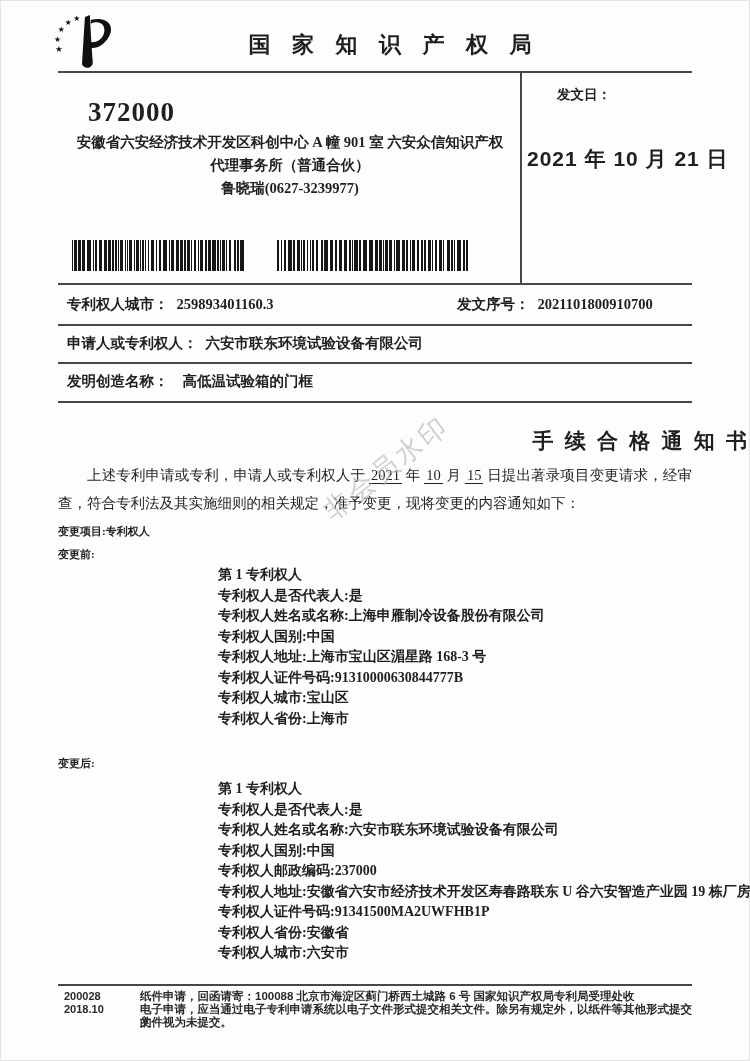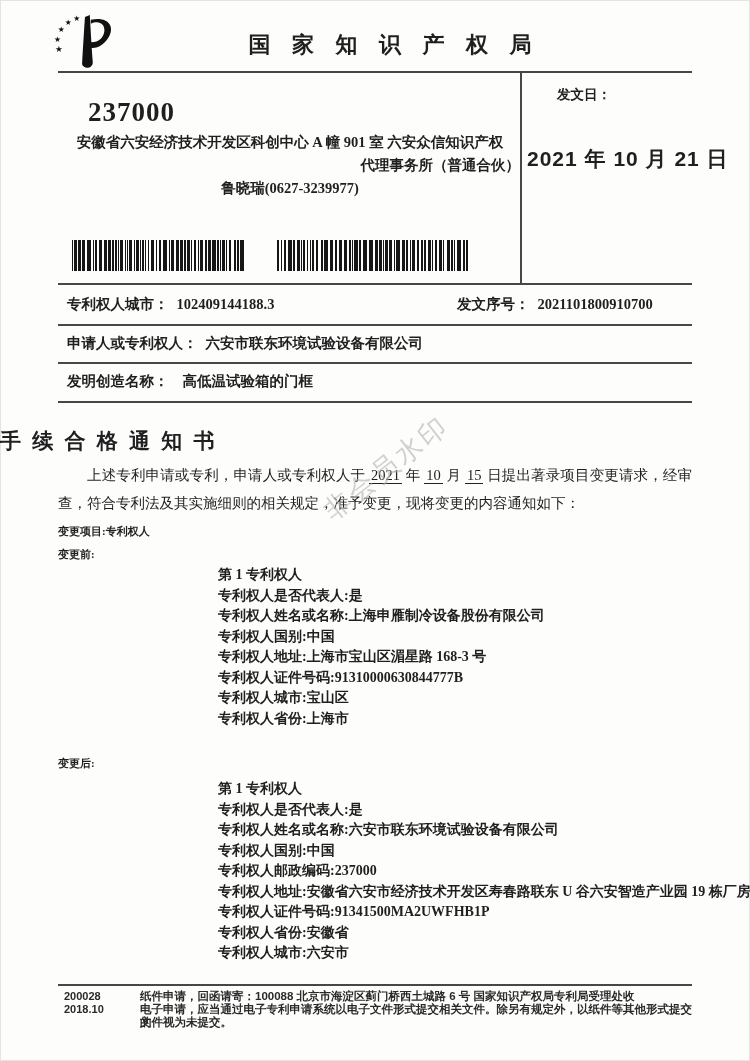--- a/index.html
+++ b/index.html
@@ -19,21 +19,21 @@
   .issue-label{top:86px;left:557px;font-size:13.5px;font-weight:700;}
   .issue-date{top:145px;left:527px;font-size:21px;font-weight:700;font-family:"Liberation Sans","DejaVu Sans",sans-serif;letter-spacing:1px;}
   
   .barcode{position:absolute;top:240px;height:31px;white-space:nowrap;overflow:hidden;}
   .barcode i{display:inline-block;height:100%;background:#161616;vertical-align:top;}
   
   .inforow{position:absolute;left:67px;font-size:14.5px;font-weight:700;white-space:nowrap;}
   .inforow .val{margin-left:8px;}
   .serial-group{position:absolute;left:390px;top:0;}
   
-  .notice-title{top:427px;left:0;width:750px;text-align:left;font-size:21px;font-weight:700;letter-spacing:3px;}
+  .notice-title{top:427px;left:0;width:750px;text-align:right;font-size:21px;font-weight:700;letter-spacing:3px;}
   .body-par{top:462px;left:58px;width:634px;font-size:14.5px;line-height:27.5px;text-align:justify;text-indent:2em;}
   .u{border-bottom:1.5px solid #222;padding:0 2px;}
   
   .chg-label{position:absolute;left:58px;font-size:11px;font-weight:700;}
   .chg-list{position:absolute;left:218px;font-size:14px;font-weight:700;line-height:20.5px;white-space:nowrap;}
   
   .footer-code{position:absolute;left:64px;font-size:11px;font-weight:600;font-family:"Liberation Sans","DejaVu Sans",sans-serif;color:#2a2a2a;}
   .footer-text{position:absolute;left:140px;width:556px;font-size:11.5px;line-height:13px;font-weight:600;font-family:"Liberation Sans","DejaVu Sans",sans-serif;color:#2a2a2a;}
   
   .watermark{
@@ -58,34 +58,34 @@
       <path d="M33,4 L38,2 C39,20 40,38 41,50 C42,57 32,59 30,53 C31,36 32,18 33,4 Z"></path>
       <path d="M39,7 C56,3 64,13 58,24 C54,32 46,37 39,36 L38,30 C46,31 52,26 53,19 C54,11 47,7 39,11 Z"></path>
     </g>
   </svg>
 
   <div class="abs agency">国 家 知 识 产 权 局</div>
 
   <div class="rule" style="top:71px;"></div>
   <div class="vrule" style="left:520px;top:71px;height:214px;"></div>
 
-  <div class="abs postcode">237000</div>
+  <div class="abs postcode">372000</div>
   <div class="abs addr" style="top:133px;">安徽省六安经济技术开发区科创中心 A 幢 901 室  六安众信知识产权</div>
-  <div class="abs addr" style="top:156px;text-align:right;">代理事务所（普通合伙）</div>
+  <div class="abs addr" style="top:156px;">代理事务所（普通合伙）</div>
   <div class="abs addr" style="top:179px;">鲁晓瑞(0627-3239977)</div>
 
   <div class="abs issue-label">发文日：</div>
   <div class="abs issue-date">2021 年 10 月 21 日</div>
 
   <div class="barcode" style="left:72px;width:173px;"><i style="width:1px;margin-right:1px"></i><i style="width:3px;margin-right:1px"></i><i style="width:3px;margin-right:1px"></i><i style="width:3px;margin-right:2px"></i><i style="width:4px;margin-right:2px"></i><i style="width:1px;margin-right:1px"></i><i style="width:2px;margin-right:2px"></i><i style="width:3px;margin-right:2px"></i><i style="width:3px;margin-right:1px"></i><i style="width:3px;margin-right:1px"></i><i style="width:2px;margin-right:1px"></i><i style="width:2px;margin-right:1px"></i><i style="width:1px;margin-right:1px"></i><i style="width:3px;margin-right:2px"></i><i style="width:1px;margin-right:1px"></i><i style="width:1px;margin-right:1px"></i><i style="width:3px;margin-right:2px"></i><i style="width:1px;margin-right:1px"></i><i style="width:3px;margin-right:1px"></i><i style="width:1px;margin-right:1px"></i><i style="width:2px;margin-right:1px"></i><i style="width:1px;margin-right:2px"></i><i style="width:1px;margin-right:2px"></i><i style="width:3px;margin-right:2px"></i><i style="width:1px;margin-right:2px"></i><i style="width:2px;margin-right:2px"></i><i style="width:4px;margin-right:2px"></i><i style="width:1px;margin-right:1px"></i><i style="width:3px;margin-right:2px"></i><i style="width:3px;margin-right:1px"></i><i style="width:3px;margin-right:1px"></i><i style="width:2px;margin-right:1px"></i><i style="width:3px;margin-right:1px"></i><i style="width:1px;margin-right:2px"></i><i style="width:2px;margin-right:2px"></i><i style="width:1px;margin-right:1px"></i><i style="width:3px;margin-right:2px"></i><i style="width:2px;margin-right:1px"></i><i style="width:3px;margin-right:1px"></i><i style="width:4px;margin-right:1px"></i><i style="width:2px;margin-right:1px"></i><i style="width:1px;margin-right:1px"></i><i style="width:3px;margin-right:1px"></i><i style="width:1px;margin-right:2px"></i><i style="width:2px;margin-right:3px"></i><i style="width:2px;margin-right:1px"></i><i style="width:2px;margin-right:1px"></i><i style="width:4px;margin-right:1px"></i></div>
   <div class="barcode" style="left:277px;width:196px;"><i style="width:2px;margin-right:2px"></i><i style="width:1px;margin-right:2px"></i><i style="width:2px;margin-right:2px"></i><i style="width:4px;margin-right:1px"></i><i style="width:2px;margin-right:2px"></i><i style="width:3px;margin-right:1px"></i><i style="width:1px;margin-right:1px"></i><i style="width:2px;margin-right:2px"></i><i style="width:1px;margin-right:2px"></i><i style="width:1px;margin-right:1px"></i><i style="width:2px;margin-right:2px"></i><i style="width:2px;margin-right:3px"></i><i style="width:2px;margin-right:1px"></i><i style="width:4px;margin-right:2px"></i><i style="width:3px;margin-right:2px"></i><i style="width:2px;margin-right:2px"></i><i style="width:3px;margin-right:2px"></i><i style="width:3px;margin-right:2px"></i><i style="width:2px;margin-right:1px"></i><i style="width:1px;margin-right:1px"></i><i style="width:4px;margin-right:1px"></i><i style="width:2px;margin-right:2px"></i><i style="width:4px;margin-right:2px"></i><i style="width:4px;margin-right:2px"></i><i style="width:3px;margin-right:1px"></i><i style="width:3px;margin-right:1px"></i><i style="width:1px;margin-right:1px"></i><i style="width:3px;margin-right:1px"></i><i style="width:3px;margin-right:2px"></i><i style="width:1px;margin-right:1px"></i><i style="width:4px;margin-right:2px"></i><i style="width:3px;margin-right:1px"></i><i style="width:2px;margin-right:2px"></i><i style="width:1px;margin-right:1px"></i><i style="width:3px;margin-right:2px"></i><i style="width:2px;margin-right:2px"></i><i style="width:2px;margin-right:1px"></i><i style="width:2px;margin-right:2px"></i><i style="width:3px;margin-right:1px"></i><i style="width:1px;margin-right:2px"></i><i style="width:2px;margin-right:2px"></i><i style="width:3px;margin-right:1px"></i><i style="width:1px;margin-right:3px"></i><i style="width:3px;margin-right:1px"></i><i style="width:2px;margin-right:1px"></i><i style="width:1px;margin-right:2px"></i><i style="width:4px;margin-right:2px"></i><i style="width:2px;margin-right:1px"></i><i style="width:2px;margin-right:1px"></i></div>
 
   <div class="rule" style="top:283px;"></div>
   <div class="inforow" style="top:295px;">
-    <span>专利权人城市：</span><span class="val">102409144188.3</span>
+    <span>专利权人城市：</span><span class="val">259893401160.3</span>
     <span class="serial-group">
       <span>发文序号：</span><span class="val">2021101800910700</span>
     </span>
   </div>
   <div class="rule" style="top:324px;"></div>
   <div class="inforow" style="top:334px;">
     <span>申请人或专利权人：</span><span class="val">六安市联东环境试验设备有限公司</span>
   </div>
   <div class="rule" style="top:362px;"></div>
   <div class="inforow" style="top:372px;">

